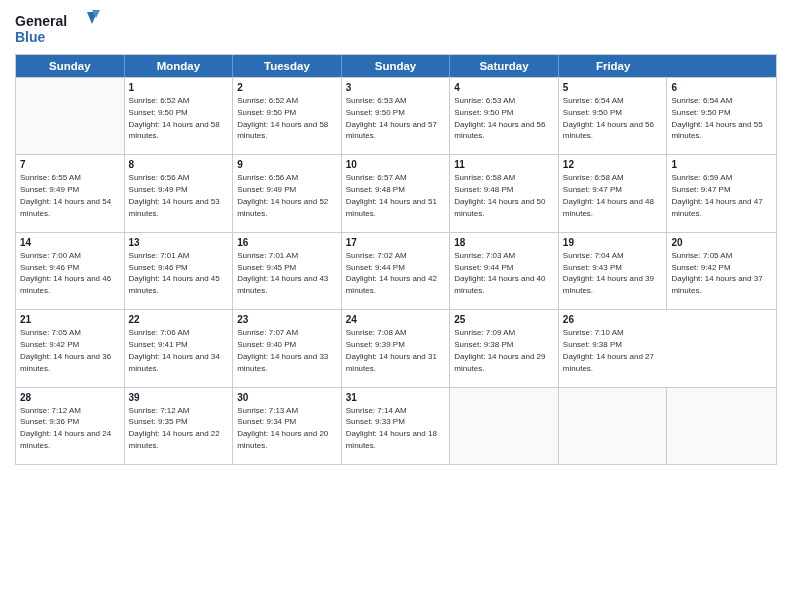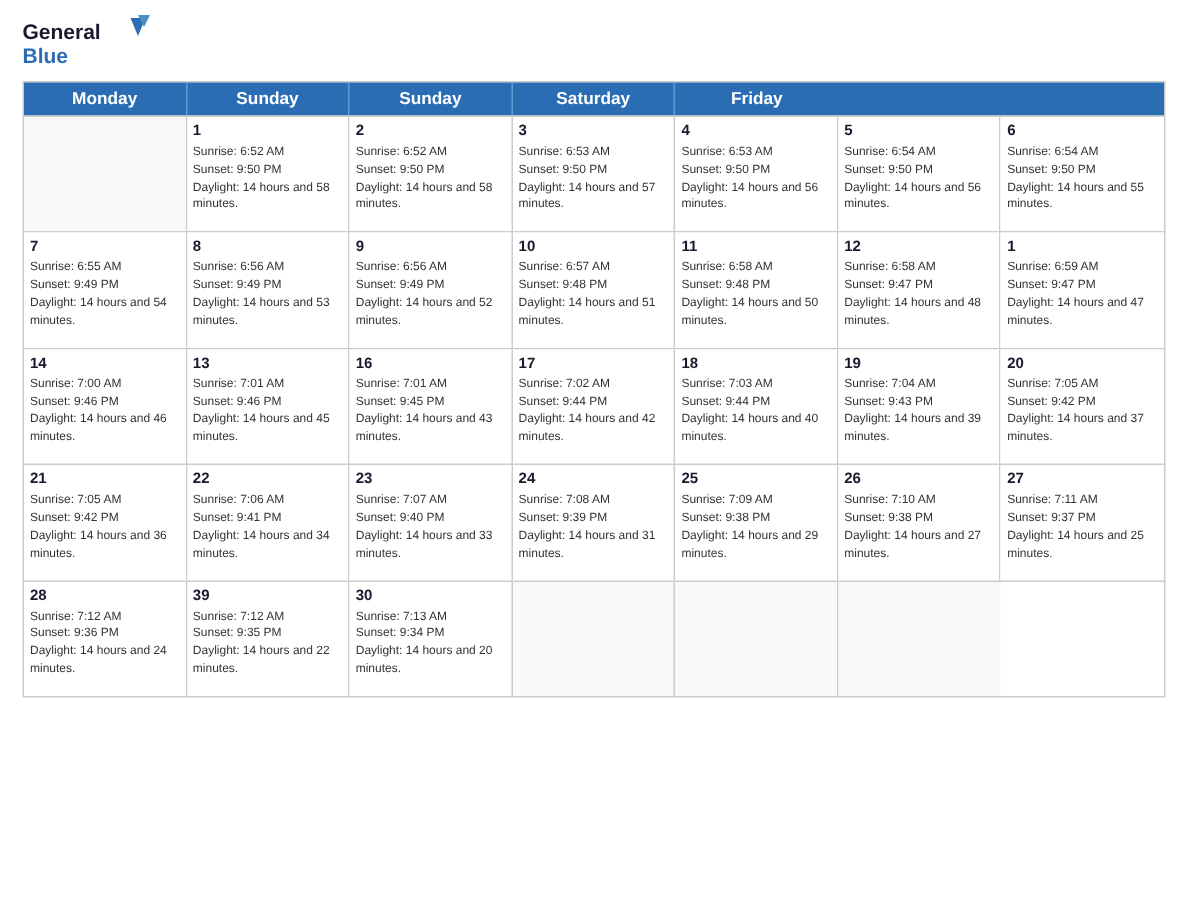--- a/index.html
+++ b/index.html
@@ -111,22 +111,23 @@
   </svg>
 </div>
     <div class="title-block">
       <div class="main-title"></div>
       <div class="subtitle"></div>
     </div>
   </div>
 
   <div class="calendar">
     <div class="cal-header-row">
-    <div class="cal-header-cell">Monday</div>
-        <div class="cal-header-cell">Sunday</div>
+    <div class="cal-header-cell">Sunday</div>
+        <div class="cal-header-cell">Monday</div>
+        <div class="cal-header-cell">Tuesday</div>
         <div class="cal-header-cell">Sunday</div>
         <div class="cal-header-cell">Saturday</div>
         <div class="cal-header-cell">Friday</div>
       </div>
     <div class="cal-body">
     <div class="cal-week">
           <div class="cal-cell empty"></div>
           <div class="cal-cell">
         <span class="day-num">1</span>
         <span class="cell-text">Sunrise: 6:52 AM<br>Sunset: 9:50 PM<br>Daylight: 14 hours and 58 minutes.</span>
@@ -230,37 +231,37 @@
         <span class="cell-text">Sunrise: 7:08 AM<br>Sunset: 9:39 PM<br>Daylight: 14 hours and 31 minutes.</span>
       </div>
           <div class="cal-cell">
         <span class="day-num">25</span>
         <span class="cell-text">Sunrise: 7:09 AM<br>Sunset: 9:38 PM<br>Daylight: 14 hours and 29 minutes.</span>
       </div>
           <div class="cal-cell">
         <span class="day-num">26</span>
         <span class="cell-text">Sunrise: 7:10 AM<br>Sunset: 9:38 PM<br>Daylight: 14 hours and 27 minutes.</span>
       </div>
-          <div class="cal-cell">
-        <span class="day-num">27</span>
-        <span class="cell-text">Sunrise: 7:11 AM<br>Sunset: 9:37 PM<br>Daylight: 14 hours and 25 minutes.</span>
-      </div>
         </div>
         <div class="cal-week">
           <div class="cal-cell">
         <span class="day-num">28</span>
         <span class="cell-text">Sunrise: 7:12 AM<br>Sunset: 9:36 PM<br>Daylight: 14 hours and 24 minutes.</span>
       </div>
           <div class="cal-cell">
         <span class="day-num">39</span>
         <span class="cell-text">Sunrise: 7:12 AM<br>Sunset: 9:35 PM<br>Daylight: 14 hours and 22 minutes.</span>
       </div>
           <div class="cal-cell">
         <span class="day-num">30</span>
         <span class="cell-text">Sunrise: 7:13 AM<br>Sunset: 9:34 PM<br>Daylight: 14 hours and 20 minutes.</span>
+      </div>
+          <div class="cal-cell">
+        <span class="day-num">31</span>
+        <span class="cell-text">Sunrise: 7:14 AM<br>Sunset: 9:33 PM<br>Daylight: 14 hours and 18 minutes.</span>
       </div>
           <div class="cal-cell empty"></div>
           <div class="cal-cell empty"></div>
           <div class="cal-cell empty"></div>
         </div>
       </div>
   </div>
 </div>
 
 </body></html>

